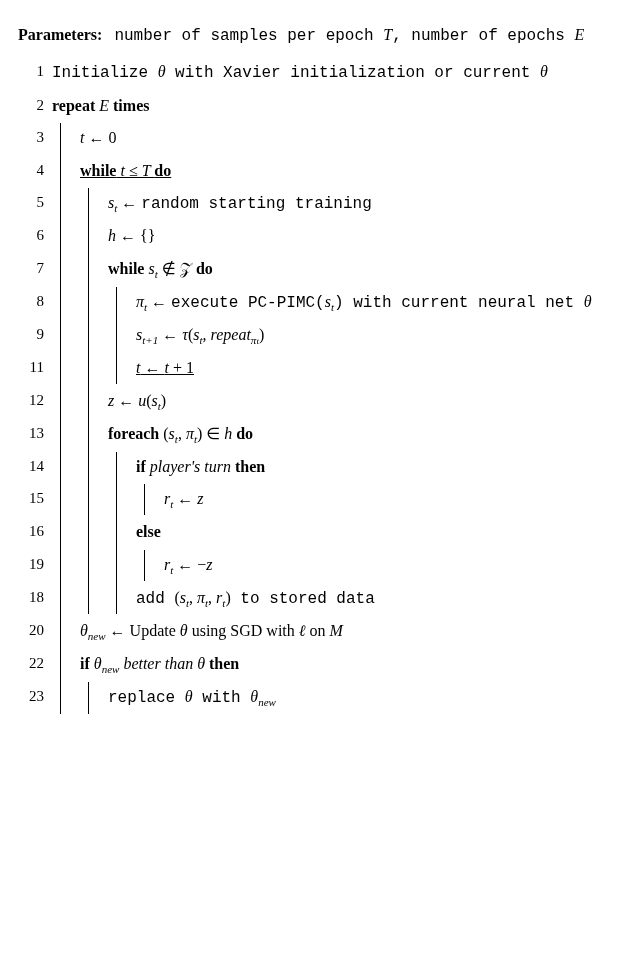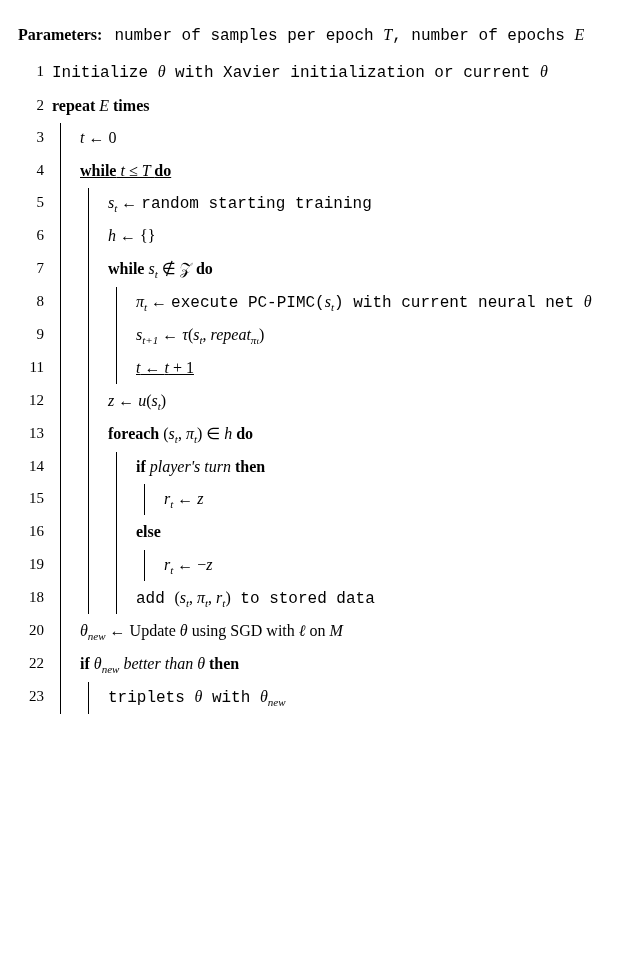--- a/index.html
+++ b/index.html
@@ -238,19 +238,19 @@
       </div>
     </div>
 
     <div class="rel">
       <div class="vbars">
           <div class="vbar" style="left:70px;"></div>
         </div>
       <div class="line">
         <div class="lineno">23</div>
         <div class="content" style="padding-left:56px;">
-          <span class="mono">triplets </span><span class="it">θ</span><span class="mono"> with </span><span class="it">θ</span><span class="sub">new</span>
+          <span class="mono">replace </span><span class="it">θ</span><span class="mono"> with </span><span class="it">θ</span><span class="sub">new</span>
         </div>
       </div>
     </div>
 
   </div>
 </div>
 
 </body></html>

